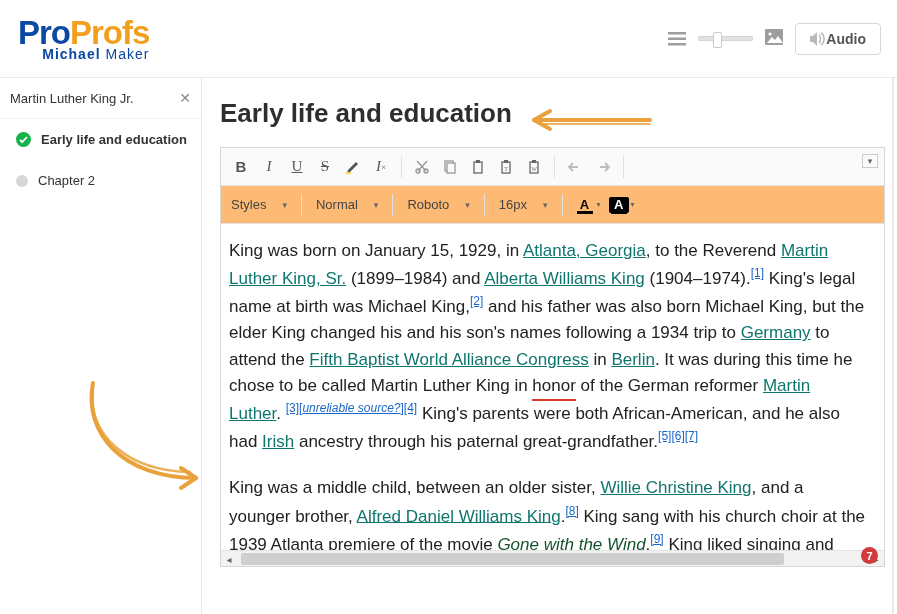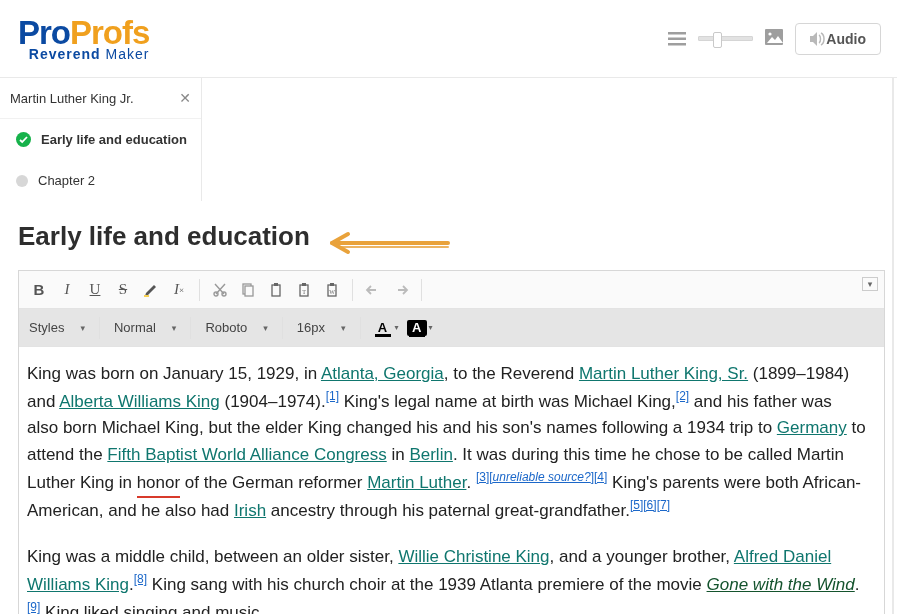--- a/index.html
+++ b/index.html
@@ -29,21 +29,21 @@
     border:1px solid #c9c9c9; border-radius:2px;
   }
   .img-icon { color:#9e9e9e; }
   .audio-btn {
     display:flex; align-items:center; border:1px solid #d6d6d6; border-radius:4px;
     padding:7px 14px; color:#555; font-size:14px; font-weight:600; background:#fff;
   }
   .audio-btn svg { display:block; }
 
   
-  .body { display:flex; height:calc(614px - 78px);flex-direction:column; }
+  .body { display:flex; height:calc(614px - 78px); }
 
   .sidebar {
     width:202px; border-right:1px solid #e9e9e9; padding-top:0; position:relative;
   }
   .sidebar-title-row {
     display:flex; align-items:center; justify-content:space-between;
     padding:12px 10px 12px 10px; border-bottom:1px solid #f1f1f1;
   }
   .sidebar-title { font-size:13px; color:#333; }
   .close-x { color:#888; font-size:14px; cursor:pointer; }
@@ -87,21 +87,21 @@
   .tbtn.und  { text-decoration:underline; }
   .tbtn.strk { text-decoration:line-through; }
   .sep { width:1px; height:22px; background:#e0e0e0; margin:0 4px; }
   .toolbar .more {
     position:absolute; right:6px; top:6px; width:16px; height:14px;
     border:1px solid #ccc; display:flex; align-items:center; justify-content:center;
     font-size:9px; color:#666;
   }
 
   .toolbar2 {
-    height:38px; border-bottom:1px solid #e3e3e3; background:#e5e5e5;
+    height:38px; border-bottom:1px solid #e3e3e3; background:#fdba74;
     display:flex; align-items:center; padding:0 8px; gap:8px;
   }
   .combo {
     display:flex; align-items:center; justify-content:space-between;
     border:0; background:transparent; font-size:13px; color:#444;
     padding:4px 2px; gap:16px;
   }
   .combo .caret { font-size:9px; color:#666; }
   .color-swatch {
     width:20px; height:16px; display:flex; align-items:center; justify-content:center;
@@ -148,21 +148,21 @@
 <body>
 
 <div class="app">
 
   <div class="header">
     <div class="logo">
       <span class="logo-pro">
         <span class="blue">Pro</span><span class="orange">Profs</span>
       </span>
       <span class="logo-sub">
-        <span>Reverend</span> <span class="thin">Maker</span>
+        <span>Michael</span> <span class="thin">Maker</span>
       </span>
     </div>
     <div class="header-right">
       <span class="hamburger">
         <svg width="18" height="14" viewBox="0 0 18 14">
             <g fill="#9e9e9e">
               <rect width="18" height="2.5"></rect>
               <rect y="5.5" width="18" height="2.5"></rect>
               <rect y="11" width="18" height="2.5"></rect>
             </g>

